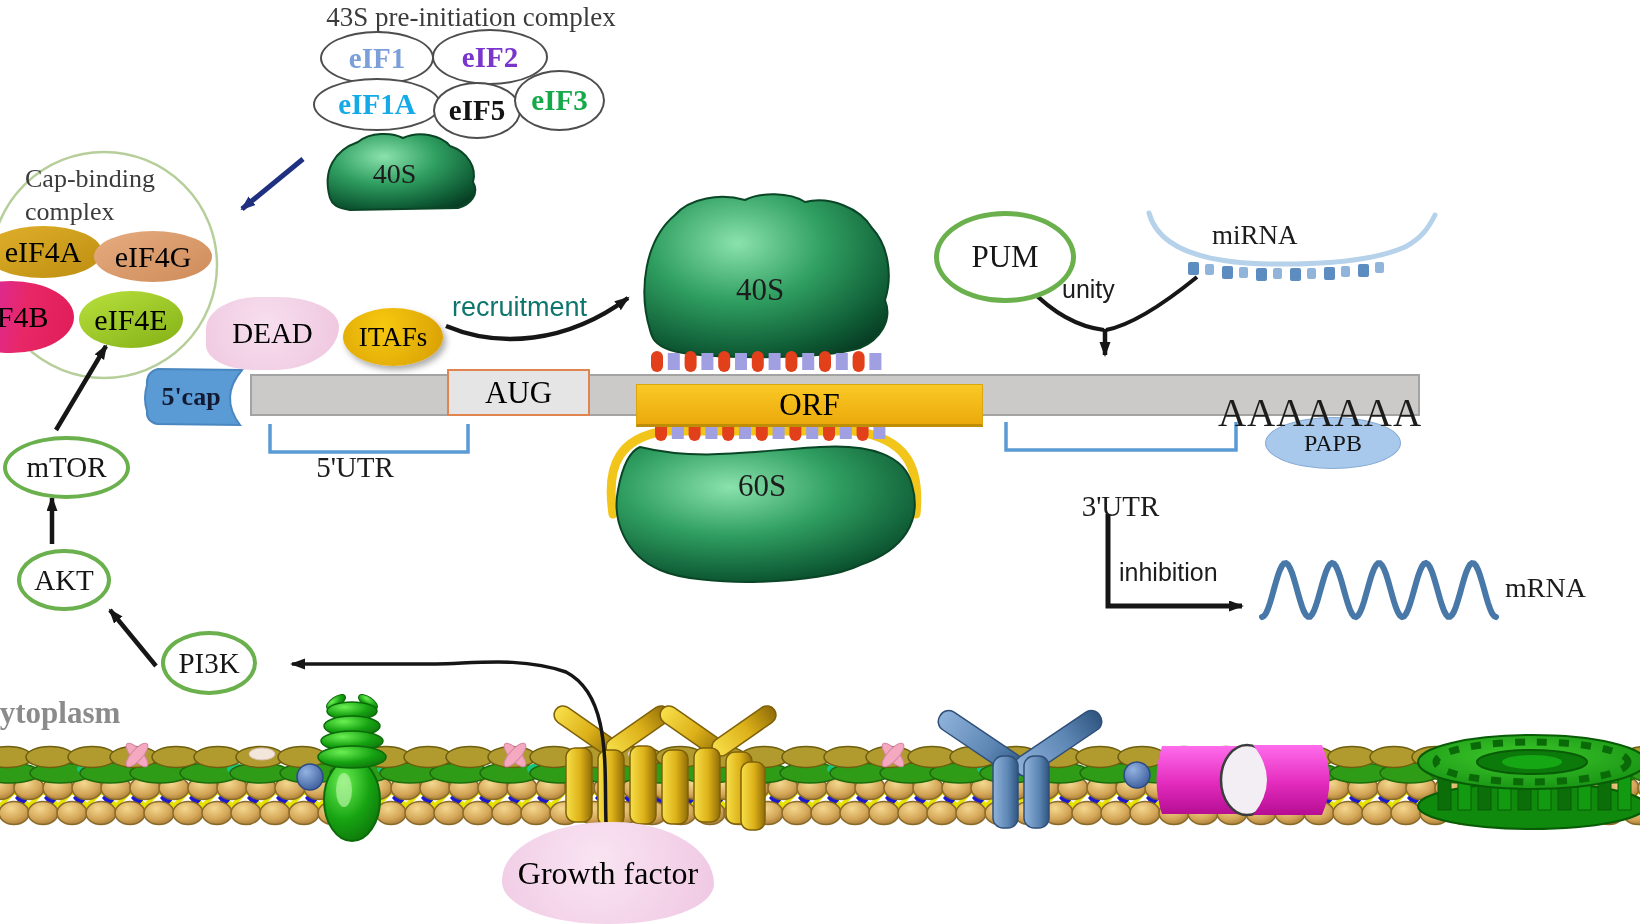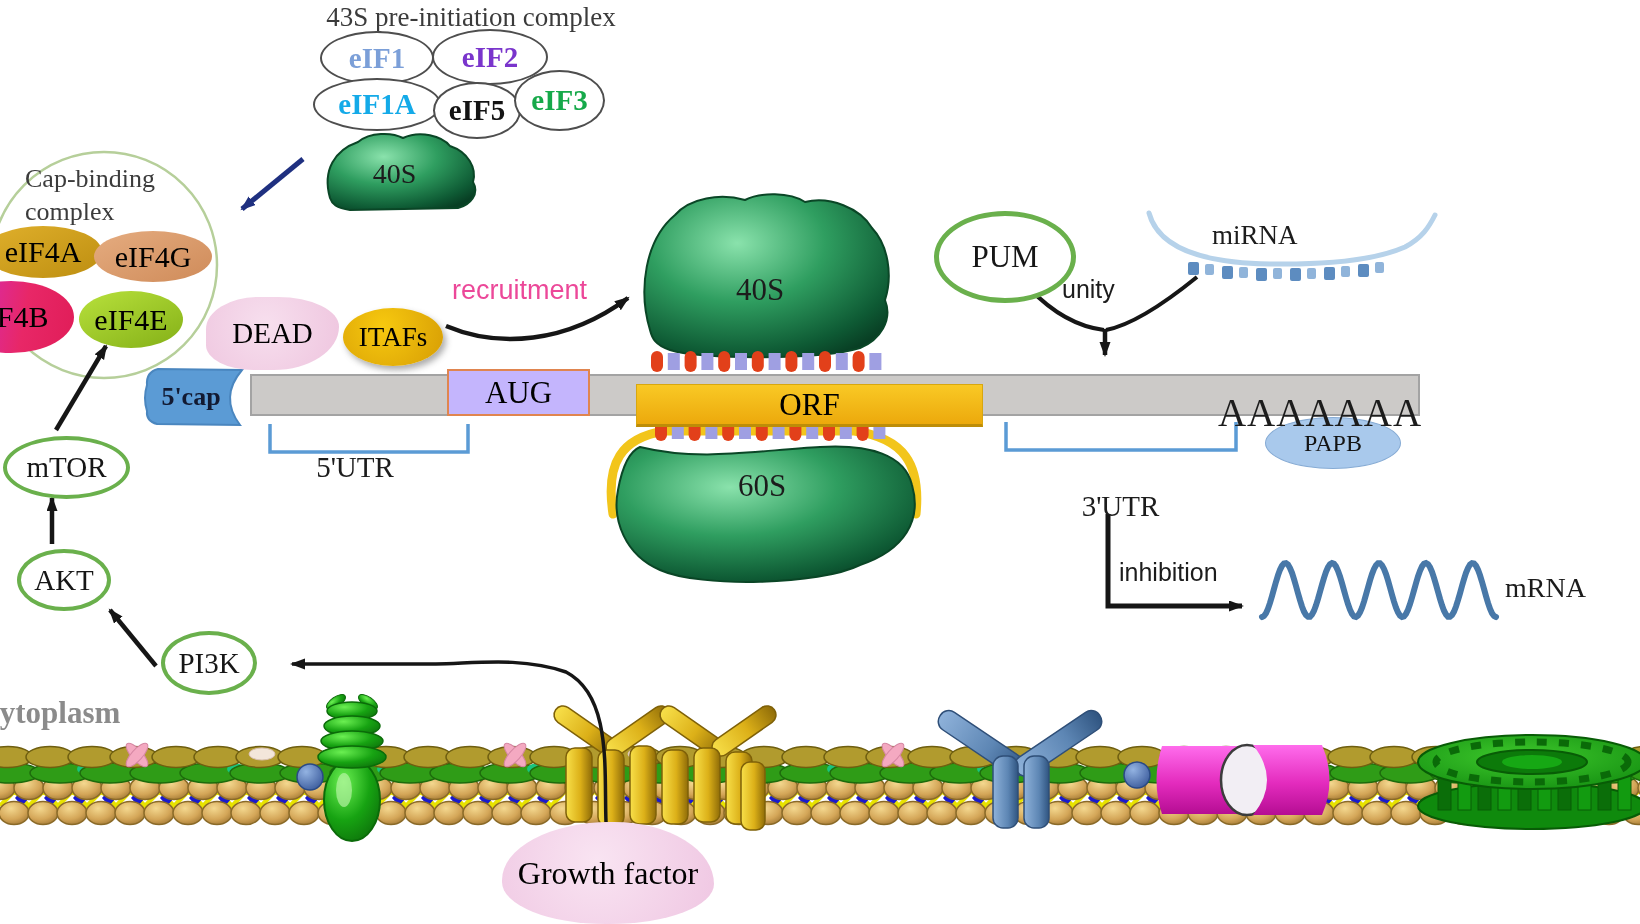--- a/index.html
+++ b/index.html
@@ -16,21 +16,21 @@
   .eif4a{background:linear-gradient(155deg,#e0b02c,#bd8e10);font-size:30px;}
   .eif4g{background:linear-gradient(155deg,#e5ac80,#cf8b59);font-size:30px;}
   .eif4b{background:linear-gradient(100deg,#cf2ecf 0%,#e82767 60%,#e01d58 100%);font-size:30px;}
   .eif4e{background:linear-gradient(155deg,#b8e13c,#84b017);font-size:30px;}
   .dead{background:radial-gradient(circle at 45% 38%,#f7dfee,#eec4de);
         border-radius:46% 54% 58% 42%/52% 48% 70% 40%;font-size:29px;}
   .itafs{background:radial-gradient(circle at 40% 32%,#f7c90f,#d69c04);
          box-shadow:3px 4px 6px rgba(70,70,70,.45);font-size:27px;}
   .pum{border-width:5px;font-size:31px;}
   .bar{position:absolute;z-index:2;background:#cccac8;border:2px solid #a3a3a3;box-sizing:border-box;}
-  .aug{position:absolute;z-index:3;background:#c4b5fd;border:2px solid #e0854f;box-sizing:border-box;font-size:31px;}
+  .aug{position:absolute;z-index:3;background:#e5e5e5;border:2px solid #e0854f;box-sizing:border-box;font-size:31px;}
   .orf{position:absolute;z-index:3;background:linear-gradient(#f9c925,#eca90c);
        border:1px solid #d8a70f;border-bottom:3px solid #bd8d08;box-sizing:border-box;font-size:31px;margin-top:12px;}
   .papb{background:#a9c9ec;border:1px solid #86abd4;font-size:24px;color:#141414;}
   .gf{position:absolute;z-index:2;background:radial-gradient(circle at 45% 38%,#f9e4f2,#efc6e2);
       border-radius:52% 48% 50% 50%/58% 62% 40% 42%;font-size:32px;}
   .cap5{color:#121a32;font-size:26px;font-weight:bold;}
 </style>
 </head>
 <body>
 
@@ -528,21 +528,21 @@
 <div class="orf ctr" style="left:636px;top:372px;width:347px;height:43px;">ORF</div>
 <div class="lbl ctr" style="left:1228px;top:379px;width:184px;font-size:39px;letter-spacing:1px;z-index:3;margin-top:11px;">AAAAAAA</div>
 <div class="node papb sans" style="left:1265px;top:417px;width:134px;height:50px;">PAPB</div>
 
 <div class="lbl ctr" style="left:295px;top:451px;width:120px;font-size:29px;">5'UTR</div>
 <div class="lbl ctr" style="left:1058px;top:466px;width:125px;font-size:29px;margin-top:24px;">3'UTR</div>
 
 <div class="lbl ctr" style="left:712px;top:272px;width:96px;font-size:31px;">40S</div>
 <div class="lbl ctr" style="left:714px;top:468px;width:96px;font-size:31px;">60S</div>
 
-<div class="lbl sans" style="left:452px;top:275px;font-size:27px;color:#ec4899;">recruitment</div>
+<div class="lbl sans" style="left:452px;top:292px;font-size:27px;color:#0f766e;">recruitment</div>
 
 <div class="node gnode pum" style="left:934px;top:211px;width:132px;height:82px;">PUM</div>
 <div class="lbl sans" style="left:1062px;top:275px;font-size:25px;">unity</div>
 <div class="lbl" style="left:1212px;top:220px;font-size:27px;">miRNA</div>
 <div class="lbl sans" style="left:1119px;top:558px;font-size:25px;">inhibition</div>
 <div class="lbl" style="left:1505px;top:572px;font-size:28px;">mRNA</div>
 
 <div class="lbl" style="left:-14px;top:695px;font-size:31px;font-weight:bold;color:#8b8b8b;">cytoplasm</div>
 
 <div class="gf ctr" style="left:502px;top:822px;width:212px;height:102px;">Growth factor</div>

